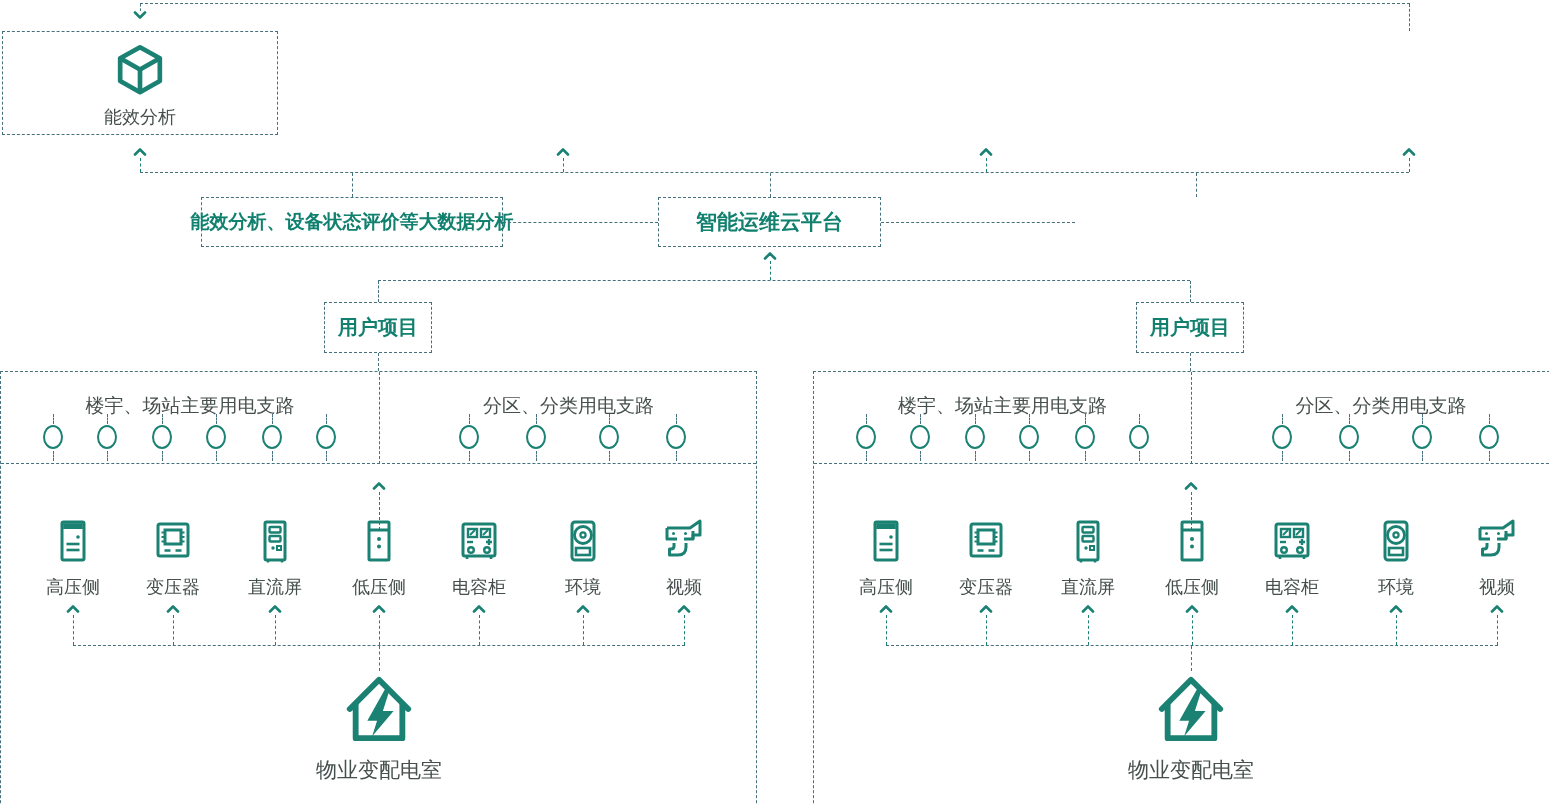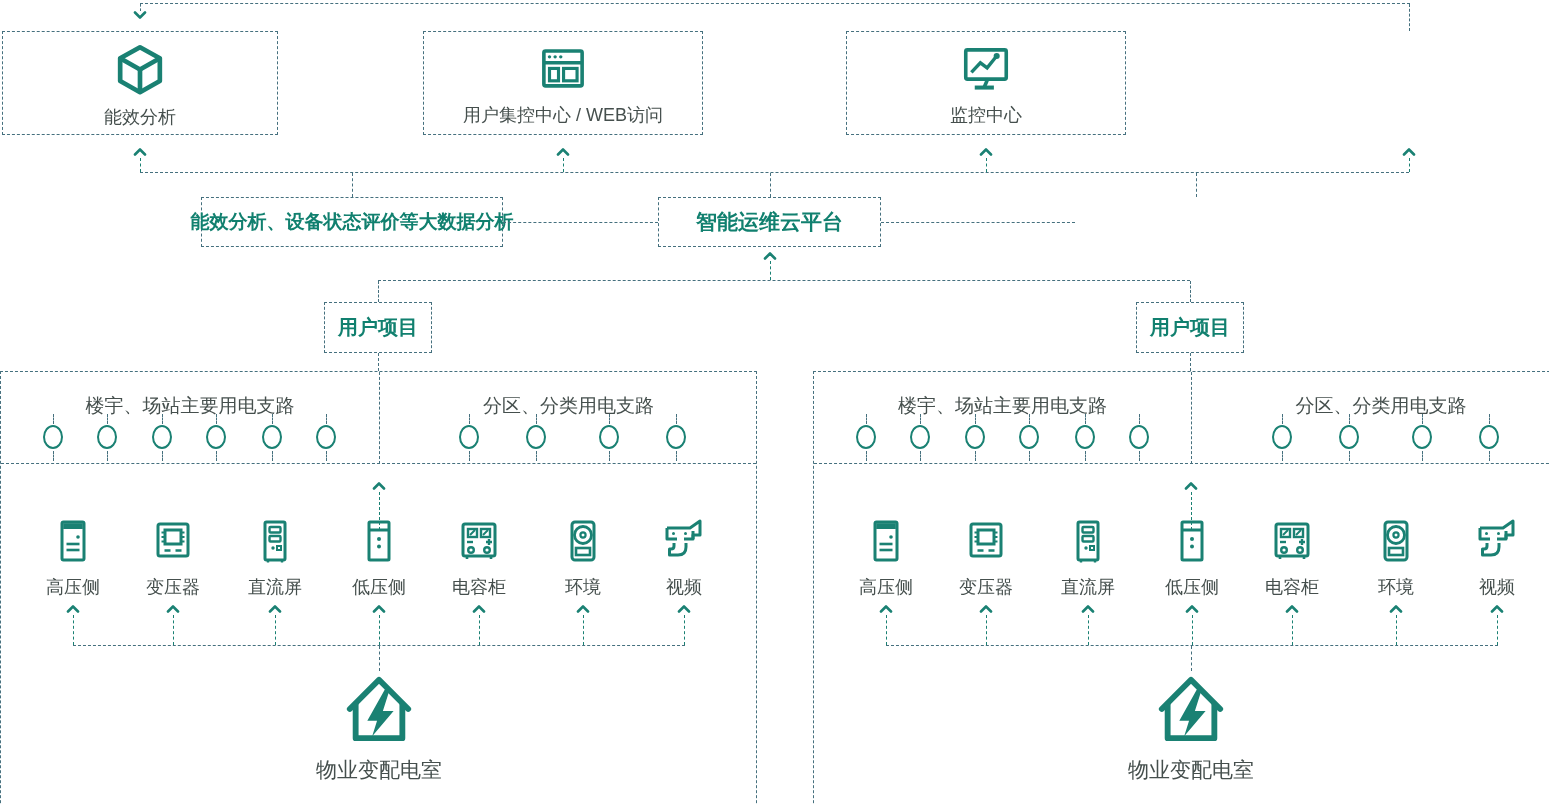--- a/index.html
+++ b/index.html
@@ -46,50 +46,24 @@
           <path d="M7 14 L24 23.5 L41 14"></path>
           <path d="M24 23.5 V43"></path>
         </svg>
       </span>
       <span class="lbl">能效分析</span>
     </div>
     <svg class="chev" style="left:133px;top:147px;" width="14" height="9" viewBox="0 0 14 9">
       <path d="M2 7.5 L7 2.5 L12 7.5"></path>
     </svg>
     <div class="vstem" style="left:140px;top:158px;height:14px"></div>
-    <div class="nbox" style="left:423px;width:280px">
-      <span class="icw">
-        <svg width="54" height="54" viewBox="0 0 48 48" fill="none" stroke="currentColor" stroke-width="3.2">
-          <rect x="7" y="8" width="34" height="31" rx="1.5"></rect>
-          <path d="M7 18.5 H41"></path>
-          <circle cx="12" cy="13.2" r="1.5" fill="currentColor" stroke="none"></circle>
-          <circle cx="17" cy="13.2" r="1.5" fill="currentColor" stroke="none"></circle>
-          <circle cx="22" cy="13.2" r="1.5" fill="currentColor" stroke="none"></circle>
-          <rect x="12" y="23.5" width="8" height="11" stroke-width="2.8"></rect>
-          <rect x="24.5" y="23.5" width="12" height="11" stroke-width="2.8"></rect>
-        </svg>
-      </span>
-      <span class="lbl">用户集控中心 / WEB访问</span>
-    </div>
     <svg class="chev" style="left:556px;top:147px;" width="14" height="9" viewBox="0 0 14 9">
       <path d="M2 7.5 L7 2.5 L12 7.5"></path>
     </svg>
     <div class="vstem" style="left:563px;top:158px;height:14px"></div>
-    <div class="nbox" style="left:846px;width:280px">
-      <span class="icw">
-        <svg width="54" height="54" viewBox="0 0 48 48" fill="none" stroke="currentColor" stroke-width="3.2">
-          <rect x="6" y="7" width="36" height="26" rx="1.5"></rect>
-          <path d="M11 27 L19 18.5 L25 23 L33.5 12.5" stroke-width="3"></path>
-          <circle cx="33.5" cy="12.5" r="2.7" fill="currentColor" stroke="none"></circle>
-          <path d="M25.5 33 L22.5 40"></path>
-          <path d="M14 40.5 H31" stroke-width="3.6"></path>
-        </svg>
-      </span>
-      <span class="lbl">监控中心</span>
-    </div>
     <svg class="chev" style="left:979px;top:147px;" width="14" height="9" viewBox="0 0 14 9">
       <path d="M2 7.5 L7 2.5 L12 7.5"></path>
     </svg>
     <div class="vstem" style="left:986px;top:158px;height:14px"></div>
     <svg class="chev" style="left:1402px;top:147px;" width="14" height="9" viewBox="0 0 14 9">
       <path d="M2 7.5 L7 2.5 L12 7.5"></path>
     </svg>
     <div class="vstem" style="left:1409px;top:158px;height:14px"></div>
     <div class="hl" style="left:140px;top:172px;width:1269px"></div>
     <div class="vl" style="left:352px;top:173px;height:24px"></div>

